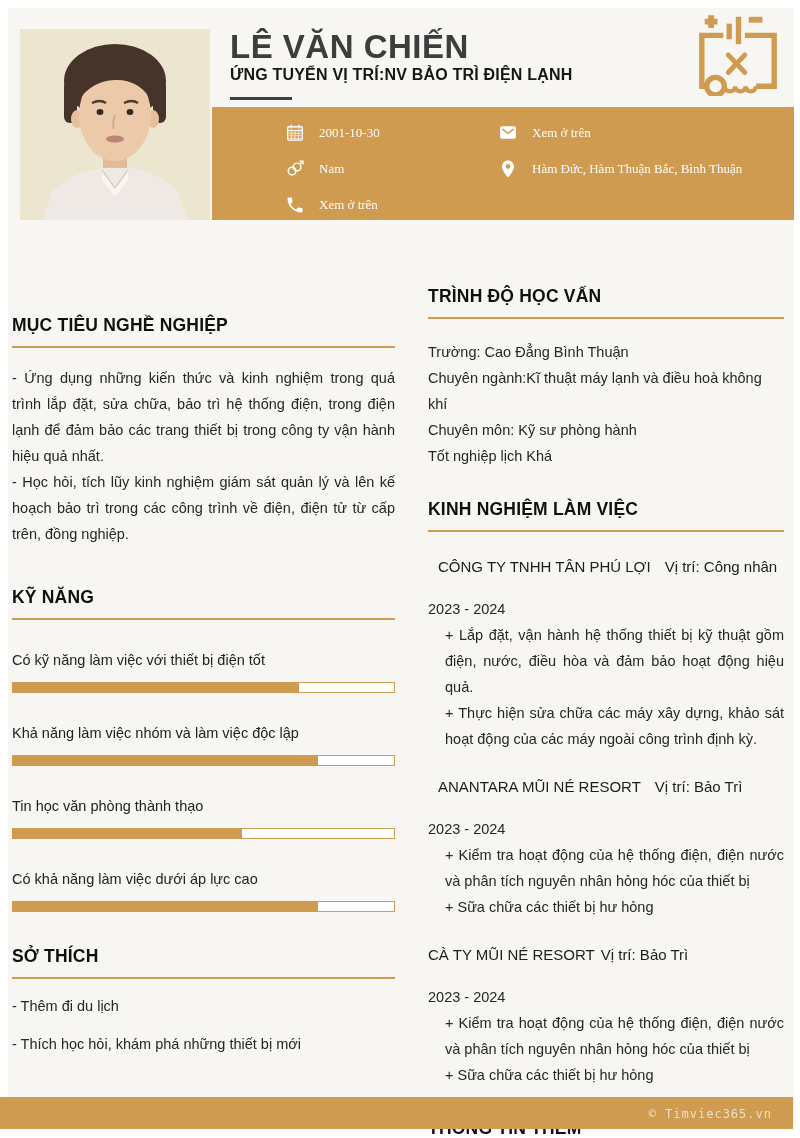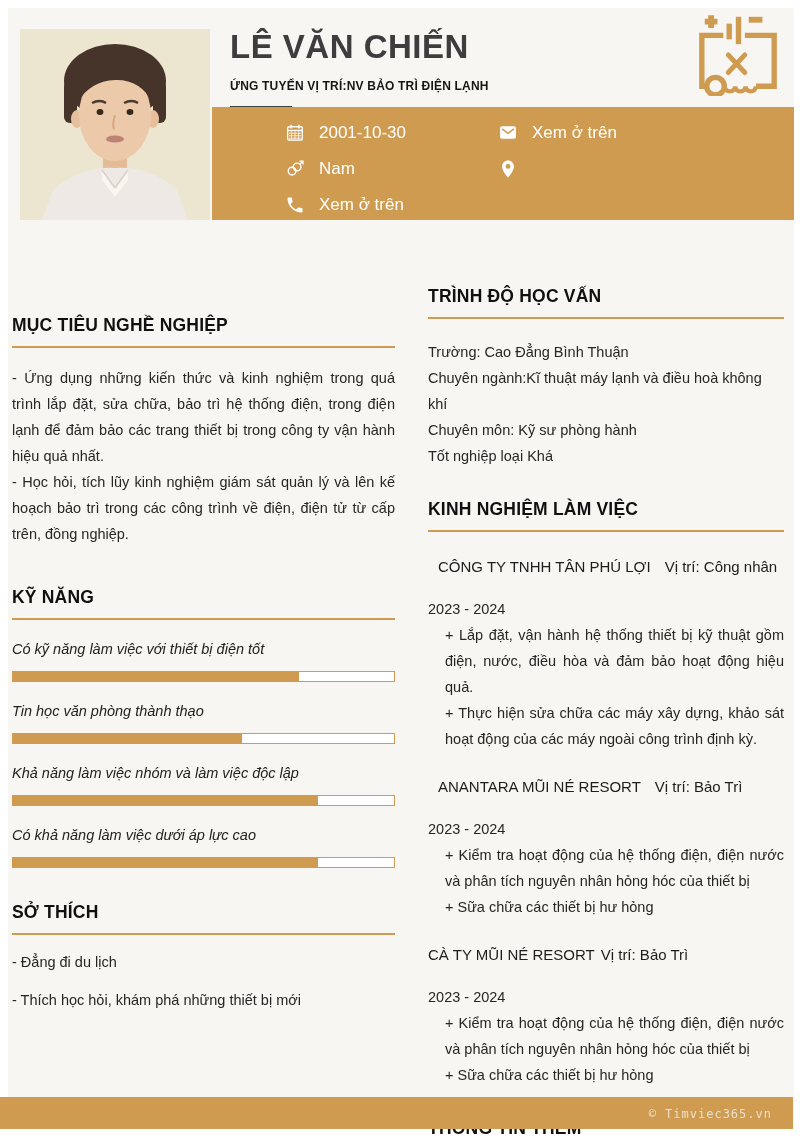--- a/index.html
+++ b/index.html
@@ -5,47 +5,47 @@
 <style>
   html,body{margin:0;padding:0;width:800px;height:1138px;overflow:hidden;background:#ffffff;
             font-family:"Liberation Sans",sans-serif;}
   .page{position:relative;width:800px;height:800px;background:#ffffff;}
   .canvas{position:absolute;left:8px;top:8px;width:786px;height:1121px;background:#f7f6f2;}
 
   
   .photo{position:absolute;left:20px;top:29px;width:190px;height:191px;overflow:hidden;}
   .header-text{position:absolute;left:230px;top:28px;}
   .name{margin:0;font-size:33px;font-weight:bold;color:#3d3d3d;letter-spacing:.5px;}
-  .subtitle{margin-top:13px;font-size:12px;font-weight:bold;color:#161616;letter-spacing:.2px;}
+  .subtitle{font-size:16px;font-weight:bold;color:#161616;letter-spacing:.2px;}
   .subtitle-underline{margin-top:13px;width:62px;height:3px;background:#3f3f3f;}
   .logo{position:absolute;left:694px;top:8px;width:88px;height:88px;}
 
   
   .contact-bar{position:absolute;left:212px;top:107px;width:582px;height:113px;background:#cf9b51;color:#fff;}
   .c-col{position:absolute;top:8px;}
   .c-col.l{left:73px;width:190px;}
   .c-col.r{left:286px;width:278px;}
   .c-row{display:flex;align-items:flex-start;}
   .c-icon{width:20px;height:20px;flex:none;margin-top:8px;margin-right:14px;}
-  .c-txt{font-size:17px;line-height:36px;}
+  .c-txt{font-size:13px;line-height:36px;font-family:Liberation Serif, serif;}
 
   
   .col{position:absolute;}
   .col-left{left:12px;top:315px;width:383px;}
   .col-right{left:428px;top:286px;width:356px;}
   .sec-title{margin:0;font-size:17.5px;font-weight:bold;color:#101010;letter-spacing:.2px;
              padding-bottom:10px;border-bottom:2px solid #cf9b51;}
   .body-txt{font-size:14.5px;line-height:26px;color:#262626;}
   .just{text-align:justify;}
 
   .objective p{margin:0;}
   .objective p.first{margin-top:17px;}
 
   .skills{margin-top:40px;}
-  .skill{margin-top:20px;font-style:italic;}
+  .skill{margin-top:31px;}
   .skill-label{font-size:14.5px;color:#222;line-height:18px;}
   .track{margin-top:13px;height:9px;background:#ffffff;border:1px solid #cf9b51;}
   .fill{height:100%;background:#cf9b51;}
 
   .hobbies{margin-top:34px;}
   .hobby{margin-top:12px;font-size:14.5px;line-height:26px;color:#262626;}
   .hobby.h1{margin-top:14px;}
 
   .education .edu-line{font-size:14.5px;line-height:26px;color:#262626;}
   .education .edu-line.first{margin-top:20px;}
@@ -158,73 +158,74 @@
         <svg class="c-icon" viewBox="0 0 24 24">
           <rect x="2.5" y="4" width="19" height="15" rx="2.2" fill="#fff"></rect>
           <path d="M5 7 L12 12.5 L19 7" stroke="#cf9b51" stroke-width="1.8" fill="none"></path>
         </svg>
         <span class="c-txt">Xem ở trên</span>
       </div>
       <div class="c-row">
         <svg class="c-icon" viewBox="0 0 24 24">
           <path d="M12 1.8C8 1.8 4.8 5 4.8 9c0 5.4 7.2 13.2 7.2 13.2S19.2 14.4 19.2 9c0-4-3.2-7.2-7.2-7.2zm0 10a2.9 2.9 0 1 1 0-5.8 2.9 2.9 0 0 1 0 5.8z" fill="#fff"></path>
         </svg>
+        <span class="c-txt">Hàm Đức, Hàm Thuận Bắc, Bình Thuận</span>
       </div>
     </div>
   </div>
 
   <div class="col col-left">
     <section class="objective">
       <h2 class="sec-title">MỤC TIÊU NGHỀ NGHIỆP</h2>
       <p class="body-txt just first">- Ứng dụng những kiến thức và kinh nghiệm trong quá trình lắp đặt, sửa chữa, bảo trì hệ thống điện, trong điện lạnh để đảm bảo các trang thiết bị trong công ty vận hành hiệu quả nhất.</p>
       <p class="body-txt just">- Học hỏi, tích lũy kinh nghiệm giám sát quản lý và lên kế hoạch bảo trì trong các công trình về điện, điện tử từ cấp trên, đồng nghiệp.</p>
     </section>
 
     <section class="skills">
       <h2 class="sec-title">KỸ NĂNG</h2>
       <div class="skill">
         <div class="skill-label">Có kỹ năng làm việc với thiết bị điện tốt</div>
         <div class="track">
             <div class="fill" style="width: 75%;"></div>
           </div>
       </div>
       <div class="skill">
+        <div class="skill-label">Khả năng làm việc nhóm và làm việc độc lập</div>
+        <div class="track">
+            <div class="fill" style="width: 80%;"></div>
+          </div>
+      </div>
+      <div class="skill">
         <div class="skill-label">Tin học văn phòng thành thạo</div>
         <div class="track">
             <div class="fill" style="width: 60%;"></div>
-          </div>
-      </div>
-      <div class="skill">
-        <div class="skill-label">Khả năng làm việc nhóm và làm việc độc lập</div>
-        <div class="track">
-            <div class="fill" style="width: 80%;"></div>
           </div>
       </div>
       <div class="skill">
         <div class="skill-label">Có khả năng làm việc dưới áp lực cao</div>
         <div class="track">
             <div class="fill" style="width: 80%;"></div>
           </div>
       </div>
     </section>
 
     <section class="hobbies">
       <h2 class="sec-title">SỞ THÍCH</h2>
-      <div class="hobby h1">- Đẳng đi du lịch</div>
+      <div class="hobby h1">- Thêm đi du lịch</div>
       <div class="hobby">- Thích học hỏi, khám phá những thiết bị mới</div>
     </section>
   </div>
 
   <div class="col col-right">
     <section class="education">
       <h2 class="sec-title">TRÌNH ĐỘ HỌC VẤN</h2>
       <div class="edu-line first">Trường: Cao Đẳng Bình Thuận</div>
       <div class="edu-line">Chuyên ngành:Kĩ thuật máy lạnh và điều hoà không khí</div>
       <div class="edu-line">Chuyên môn: Kỹ sư phòng hành</div>
-      <div class="edu-line">Tốt nghiệp loại Khá</div>
+      <div class="edu-line">Tốt nghiệp lịch Khá</div>
     </section>
 
     <section class="experience">
       <h2 class="sec-title">KINH NGHIỆM LÀM VIỆC</h2>
 
       <div class="job">
         <div class="job-title indent">
           <span>CÔNG TY TNHH TÂN PHÚ LỢI</span><span class="position">Vị trí: Công nhân</span>
         </div>
         <div class="period">2023 - 2024</div>

